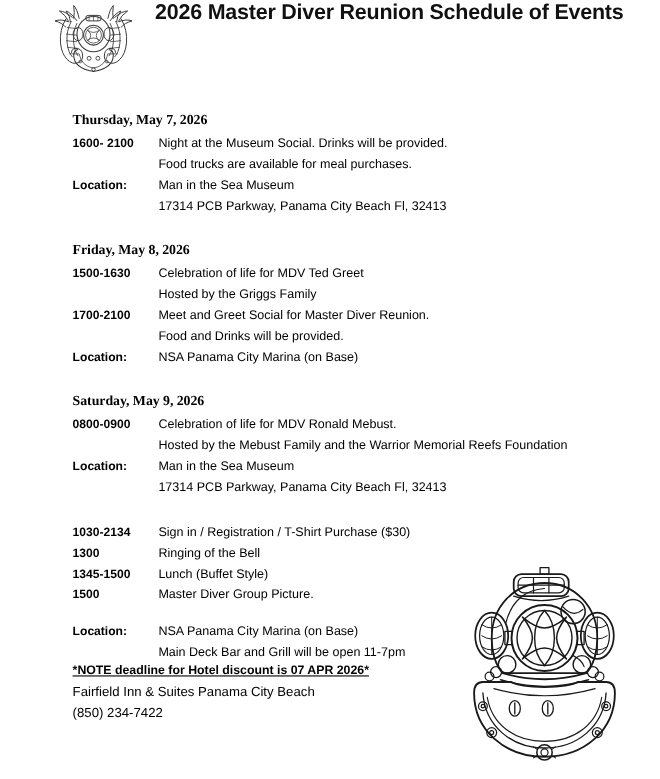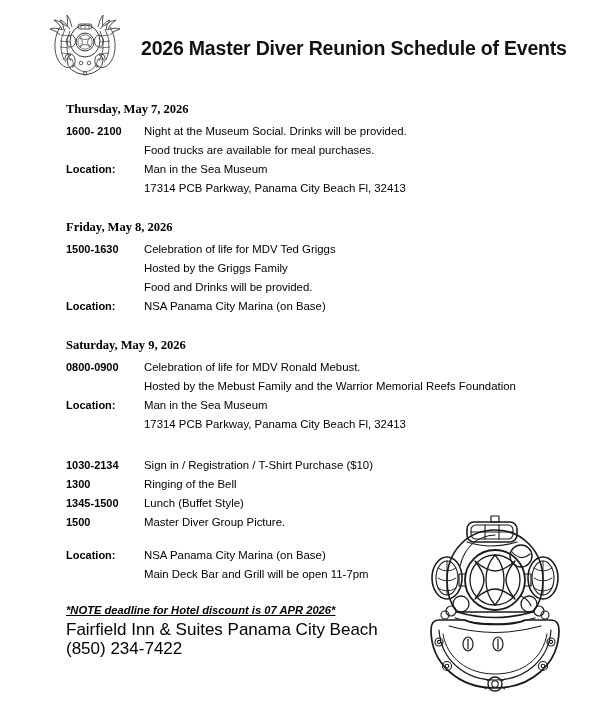--- a/index.html
+++ b/index.html
@@ -17,21 +17,20 @@
   }
 
   
   .header {
     position: absolute;
     left: 0;
     top: 0;
     width: 540px;
     height: 96px;
     display: flex;
-    align-items: center;
   }
   .logo-wrap {
     width: 80px;
     height: 76px;
     margin-left: 45px;
     flex: 0 0 auto;
     display: flex;
     align-items: center;
     justify-content: center;
   }
@@ -96,28 +95,27 @@
 
   
   .footer-block {
     position: absolute;
     left: 66px;
     top: 601px;
     width: 360px;
   }
   .footer-note {
     font-size: 11.2px;
-    font-style: italic;
     font-weight: bold;
     text-decoration: underline;
     line-height: 19px;
     white-space: nowrap;
   }
   .footer-line {
-    font-size: 17px;
+    font-size: 12px;
     line-height: 19px;
     white-space: nowrap;
   }
 
   
   .helmet {
     position: absolute;
     left: 405px;
     top: 508px;
     width: 180px;
@@ -192,25 +190,29 @@
       </div>
       <div class="row">
         <div class="row-label"></div>
         <div class="row-text">17314 PCB Parkway, Panama City Beach Fl, 32413</div>
       </div>
     </div>
     <div class="section">
       <div class="section-heading">Friday, May 8, 2026</div>
       <div class="row">
         <div class="row-label">1500-1630</div>
-        <div class="row-text">Celebration of life for MDV Ted Griggs</div>
+        <div class="row-text">Celebration of life for MDV Ted Greet</div>
       </div>
       <div class="row">
         <div class="row-label"></div>
         <div class="row-text">Hosted by the Griggs Family</div>
+      </div>
+      <div class="row">
+        <div class="row-label">1700-2100</div>
+        <div class="row-text">Meet and Greet Social for Master Diver Reunion.</div>
       </div>
       <div class="row">
         <div class="row-label"></div>
         <div class="row-text">Food and Drinks will be provided.</div>
       </div>
       <div class="row">
         <div class="row-label">Location:</div>
         <div class="row-text">NSA Panama City Marina (on Base)</div>
       </div>
     </div>
@@ -229,21 +231,21 @@
         <div class="row-text">Man in the Sea Museum</div>
       </div>
       <div class="row">
         <div class="row-label"></div>
         <div class="row-text">17314 PCB Parkway, Panama City Beach Fl, 32413</div>
       </div>
     </div>
     <div class="section">
       <div class="row">
         <div class="row-label">1030-2134</div>
-        <div class="row-text">Sign in / Registration / T-Shirt Purchase ($10)</div>
+        <div class="row-text">Sign in / Registration / T-Shirt Purchase ($30)</div>
       </div>
       <div class="row">
         <div class="row-label">1300</div>
         <div class="row-text">Ringing of the Bell</div>
       </div>
       <div class="row">
         <div class="row-label">1345-1500</div>
         <div class="row-text">Lunch (Buffet Style)</div>
       </div>
       <div class="row">

